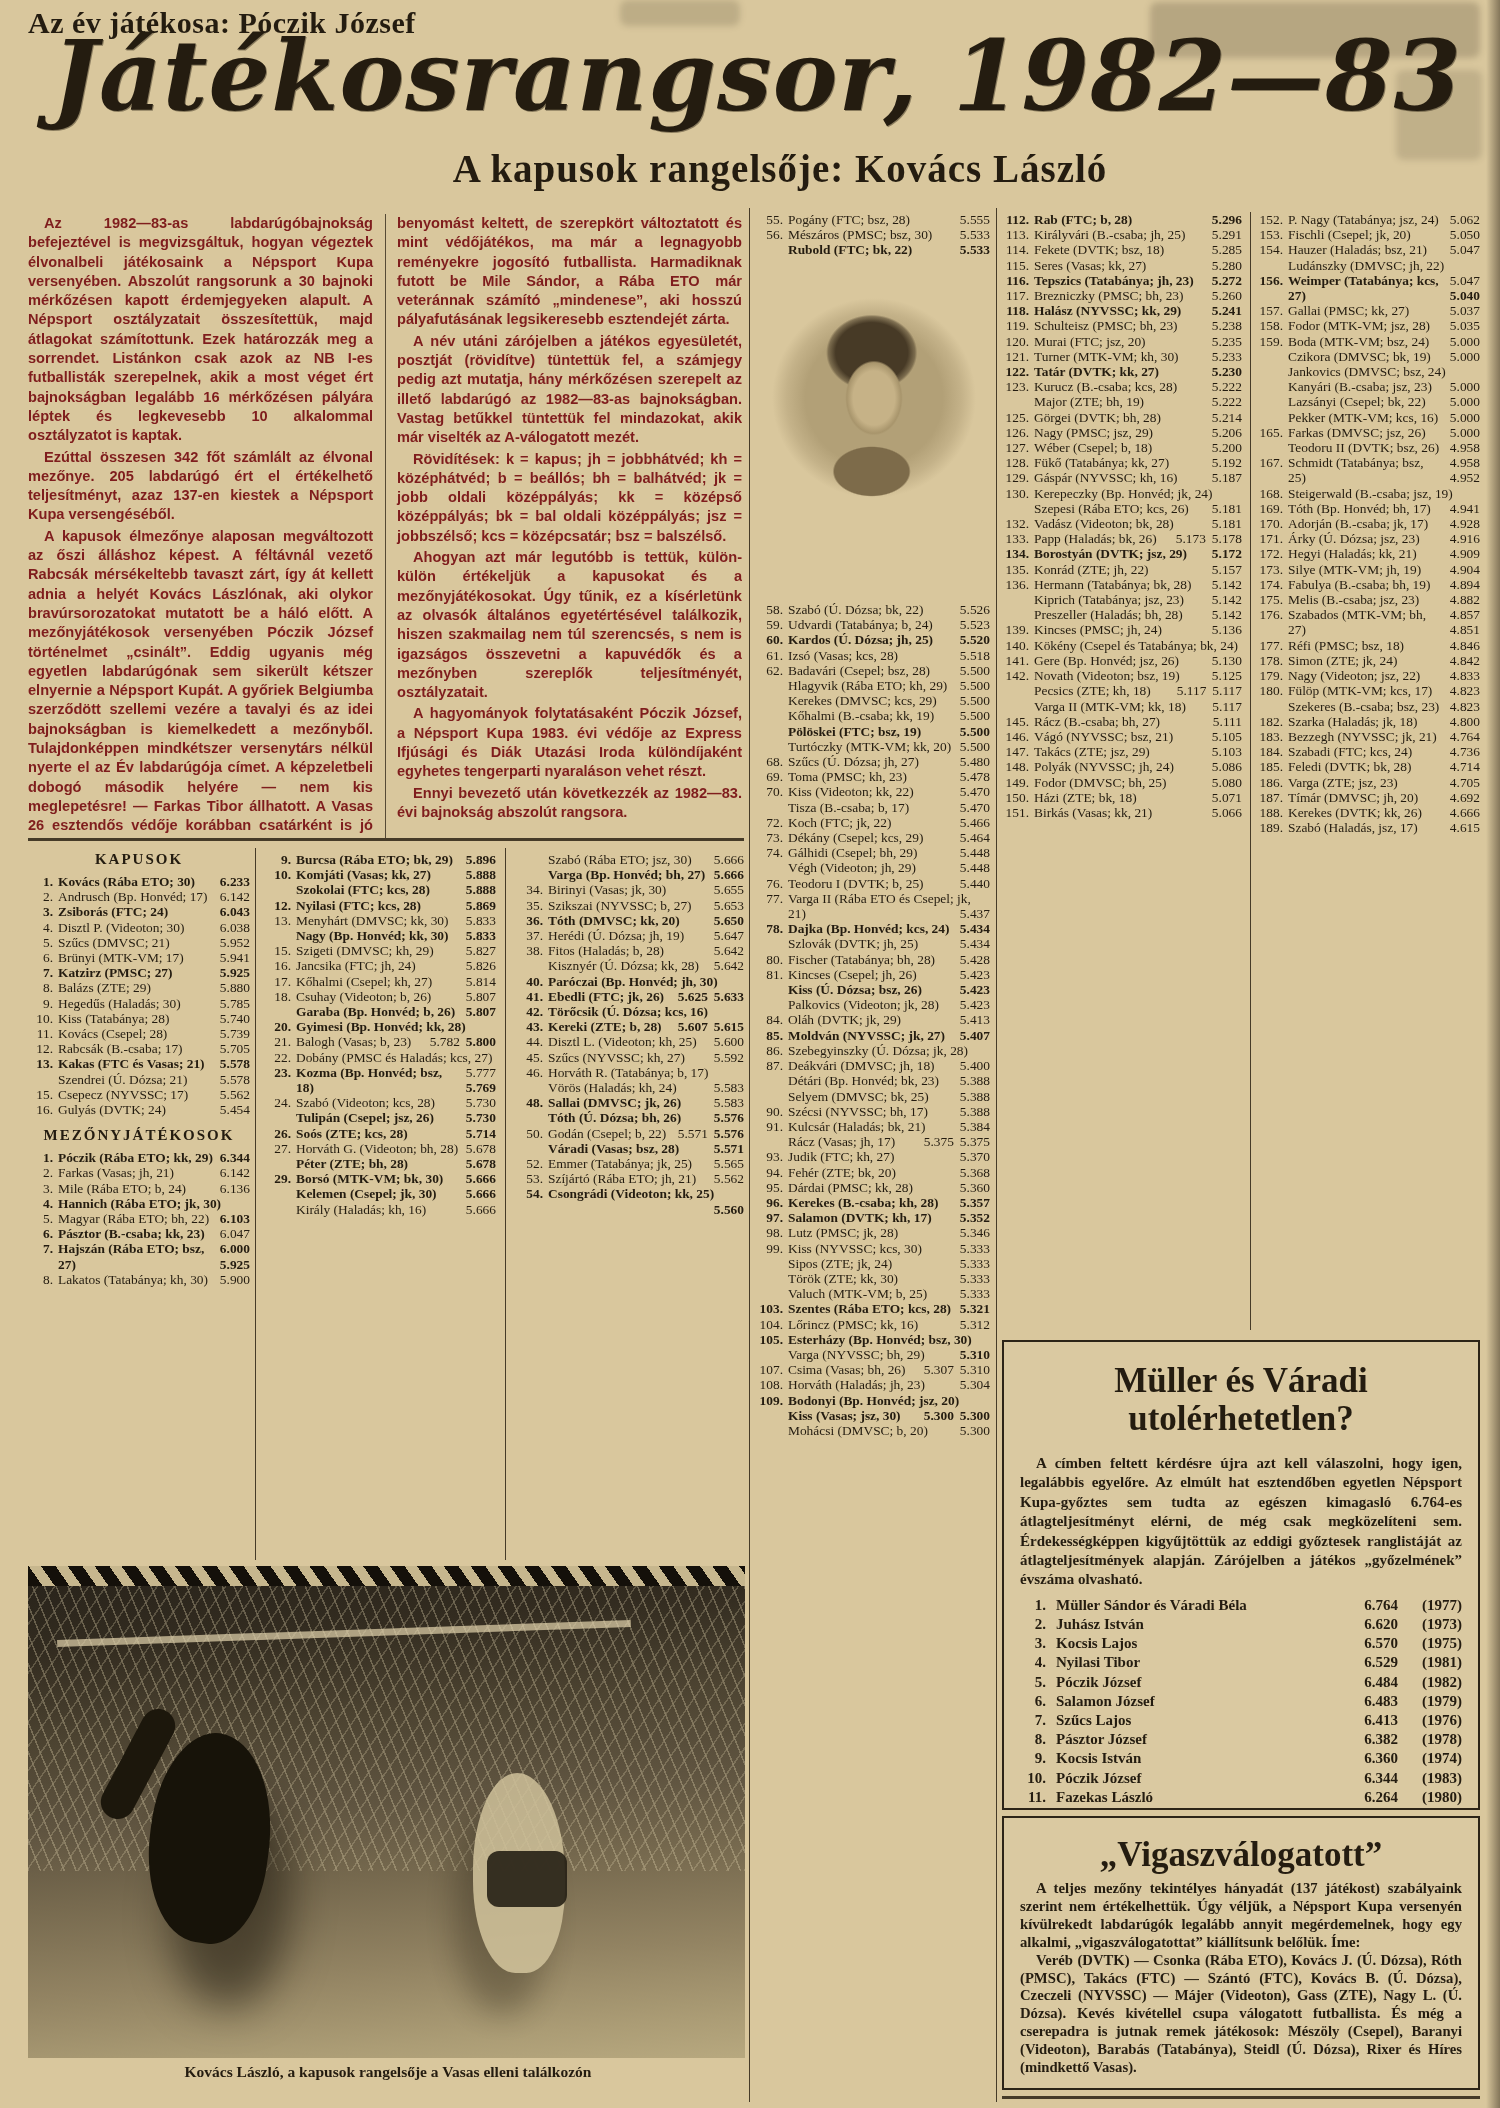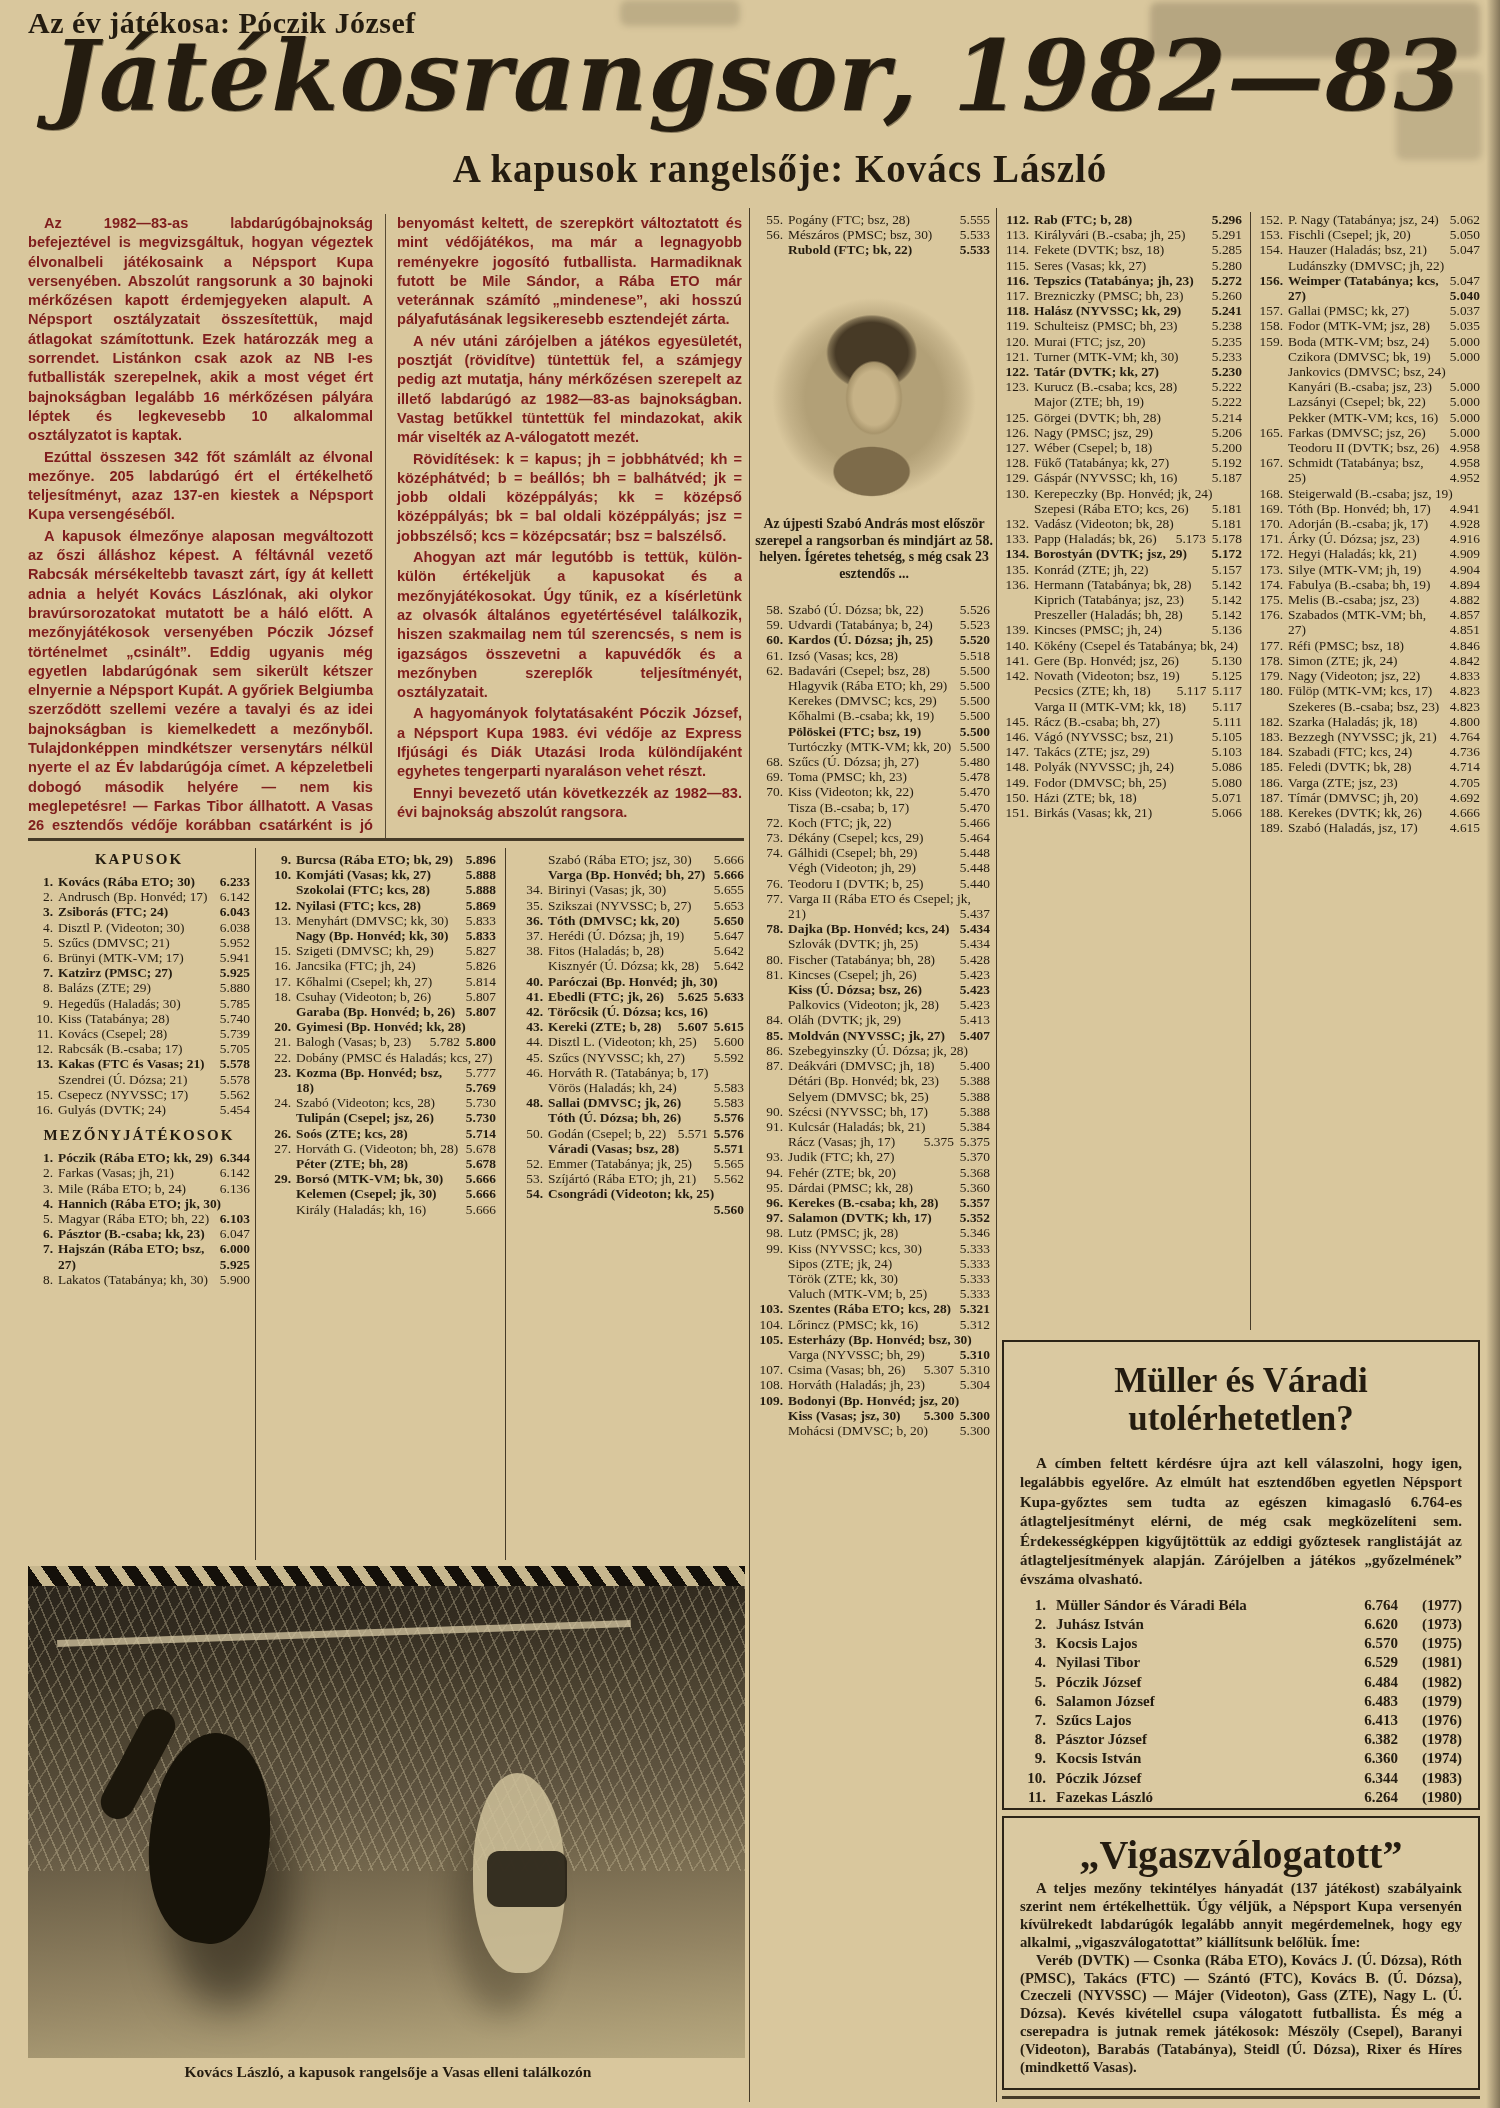--- a/index.html
+++ b/index.html
@@ -67,21 +67,21 @@
   .muller{left:1002px;top:1340px;width:478px;height:470px;}
   .box-title{ text-align:center;font:bold 35px/38px "Liberation Serif",serif;margin:4px 0 8px;}
   .box-body{font:bold 15px/19.4px "Liberation Serif",serif;text-align:justify;text-indent:16px;margin:16px 0 6px 0;}
   .winner{display:grid;grid-template-columns:26px 1fr 58px 64px;align-items:end;
     font:bold 15px/19.2px "Liberation Serif",serif;}
   .winner .wn{text-align:right;}
   .winner .wname{padding-left:10px;}
   .winner .wv{text-align:right;}
   .winner .wy{text-align:right;}
   .vigasz{left:1002px;top:1816px;width:478px;height:274px;}
-  .vigasz .box-title{font-size:40px;margin:2px 0 6px;text-align:center;}
+  .vigasz .box-title{font-size:35px;margin:2px 0 6px;text-align:center;}
   .vigasz .box-body{font:bold 14.7px/17.9px "Liberation Serif",serif;margin:0;}
 </style>
 </head>
 <body>
 
 <div class="page">
 
   <div class="smudge" style="left:1150px;top:2px;width:330px;height:56px;background:rgba(45,35,20,.20);"></div>
   <div class="smudge" style="left:1396px;top:70px;width:86px;height:90px;background:rgba(45,35,20,.14);"></div>
   <div class="smudge" style="left:620px;top:0;width:120px;height:26px;background:rgba(45,35,20,.16);"></div>
@@ -198,21 +198,20 @@
   </div>
 
   <div class="list-col" style="left:758px;top:212px;width:232px;">
     <div>
         <div class="re"><span class="n">55.</span>Pogány (FTC; bsz, 28) <span class="v">5.555</span></div>
         <div class="re"><span class="n">56.</span>Mészáros (PMSC; bsz, 30) <span class="v">5.533</span></div>
         <div class="re b"><span class="n"></span>Rubold (FTC; bk, 22) <span class="v">5.533</span></div>
       </div>
   </div>
   <div class="portrait"></div>
-  <div class="photo-caption">Az újpesti Szabó András most először szerepel a rangsorban és mindjárt az 58. helyen. Ígéretes tehetség, s még csak 23 esztendős ...</div>
   <div class="list-col" style="left:758px;top:602px;width:232px;height:1500px;">
     <div>
         <div class="re"><span class="n">58.</span>Szabó (Ú. Dózsa; bk, 22) <span class="v">5.526</span></div>
         <div class="re"><span class="n">59.</span>Udvardi (Tatabánya; b, 24) <span class="v">5.523</span></div>
         <div class="re b"><span class="n">60.</span>Kardos (Ú. Dózsa; jh, 25) <span class="v">5.520</span></div>
         <div class="re"><span class="n">61.</span>Izsó (Vasas; kcs, 28) <span class="v">5.518</span></div>
         <div class="re"><span class="n">62.</span>Badavári (Csepel; bsz, 28) <span class="v">5.500</span></div>
         <div class="re"><span class="n"></span>Hlagyvik (Rába ETO; kh, 29) <span class="v">5.500</span></div>
         <div class="re"><span class="n"></span>Kerekes (DMVSC; kcs, 29) <span class="v">5.500</span></div>
         <div class="re"><span class="n"></span>Kőhalmi (B.-csaba; kk, 19) <span class="v">5.500</span></div>

